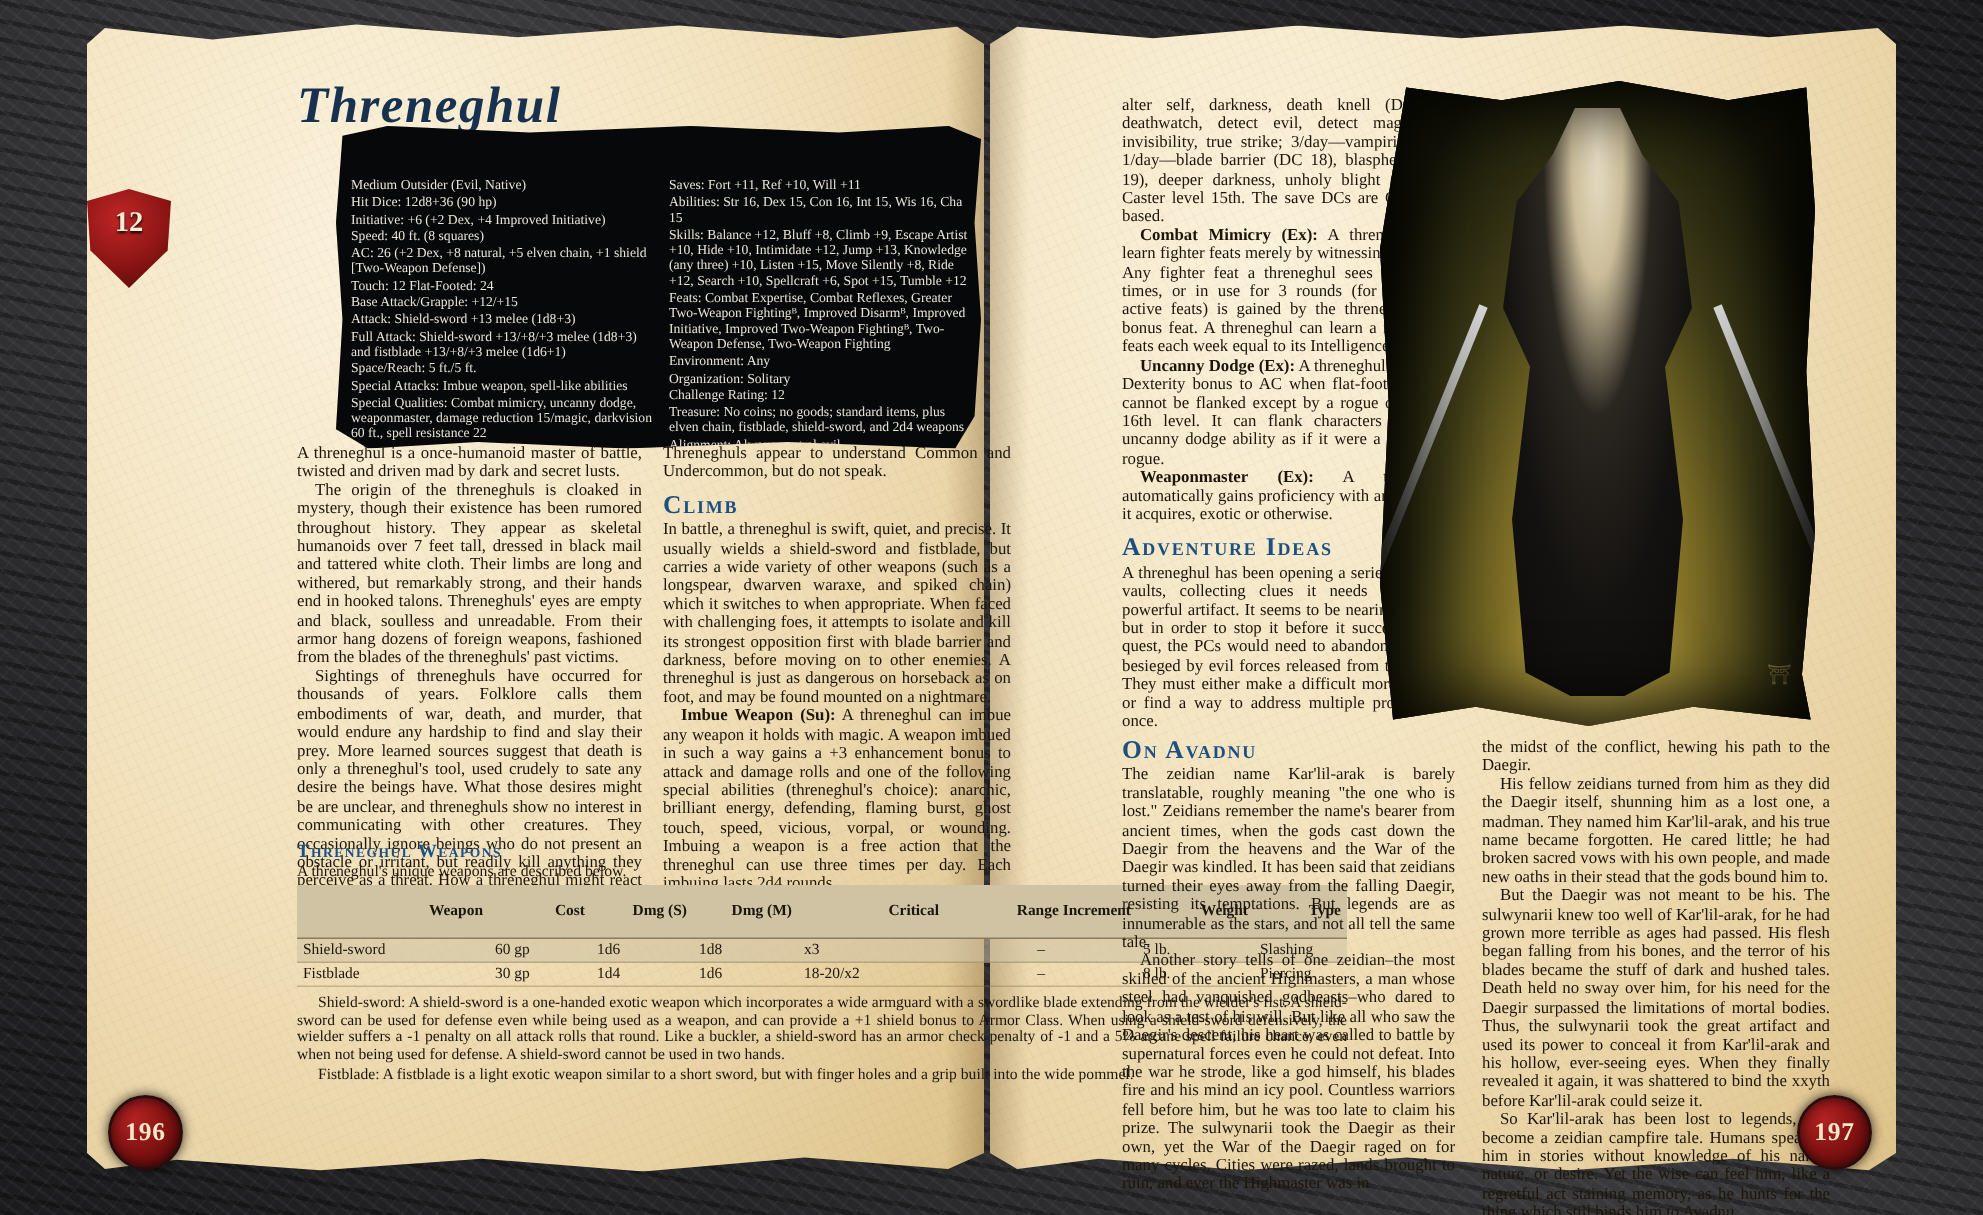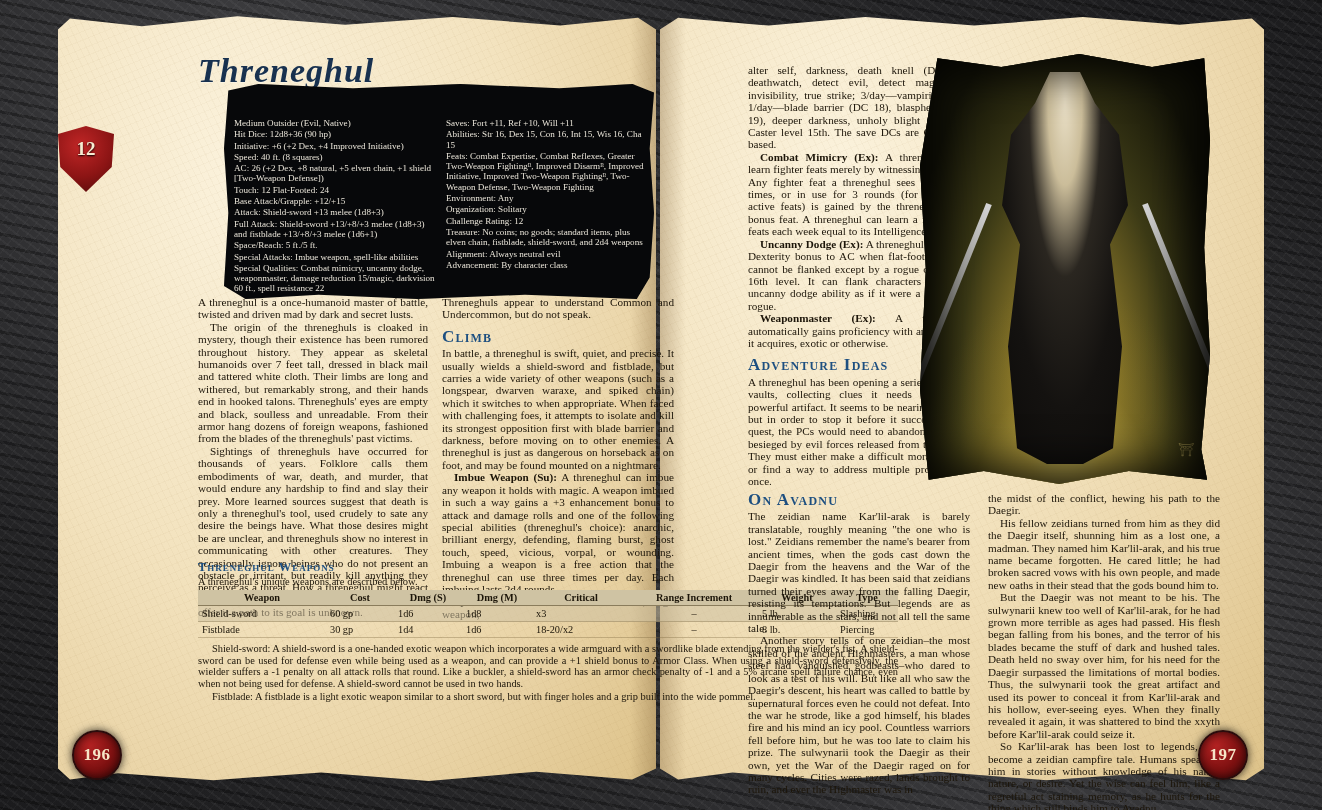--- a/index.html
+++ b/index.html
@@ -116,21 +116,21 @@
   .col p{margin:0;text-indent:12px;}
   .col p.noind{text-indent:0;}
   .col p + p{margin-top:0;}
 
   
   #weapons-block{position:absolute;left:140px;top:546px;width:700px;}
   .wtitle{font-variant:small-caps;color:#1d4f80;font-weight:bold;font-size:12.5px;letter-spacing:1px;}
   .wintro{font-size:10.5px;color:#1c1509;margin:1px 0 3px 0;}
   table.wtab{border-collapse:collapse;width:700px;font-size:10.3px;color:#1c1509;}
   table.wtab th{
-    background:#cfc3a3;text-align:center;font-weight:bold;padding:2px 4px;
+    background:#cfc3a3;text-align:right;font-weight:bold;padding:12px 4px;
     border-bottom:1px solid #8a7c5c;font-size:10.3px;
   }
   table.wtab td{padding:2px 4px;border-bottom:1px solid rgba(120,100,60,.35);}
   table.wtab tr.alt td{background:rgba(205,193,163,.55);}
   .wnotes{font-size:10.4px;line-height:11.6px;color:#1c1509;text-align:justify;margin-top:5px;}
   .wnotes p{margin:0 0 2px 0;text-indent:14px;}
 
   
   #illustration{
     position:absolute;left:862px;top:40px;width:290px;height:430px;
@@ -198,20 +198,21 @@
         <div class="sb-line">Base Attack/Grapple: +12/+15</div>
         <div class="sb-line">Attack: Shield-sword +13 melee (1d8+3)</div>
         <div class="sb-line">Full Attack: Shield-sword +13/+8/+3 melee (1d8+3) and fistblade +13/+8/+3 melee (1d6+1)</div>
         <div class="sb-line">Space/Reach: 5 ft./5 ft.</div>
         <div class="sb-line">Special Attacks: Imbue weapon, spell-like abilities</div>
         <div class="sb-line">Special Qualities: Combat mimicry, uncanny dodge, weaponmaster, damage reduction 15/magic, darkvision 60 ft., spell resistance 22</div>
       </div>
       <div class="sb-col sb-right">
         <div class="sb-line">Saves: Fort +11, Ref +10, Will +11</div>
         <div class="sb-line">Abilities: Str 16, Dex 15, Con 16, Int 15, Wis 16, Cha 15</div>
+        <div class="sb-line">Skills: Balance +12, Bluff +8, Climb +9, Escape Artist +10, Hide +10, Intimidate +12, Jump +13, Knowledge (any three) +10, Listen +15, Move Silently +8, Ride +12, Search +10, Spellcraft +6, Spot +15, Tumble +12</div>
         <div class="sb-line">Feats: Combat Expertise, Combat Reflexes, Greater Two-Weapon Fightingᴮ, Improved Disarmᴮ, Improved Initiative, Improved Two-Weapon Fightingᴮ, Two-Weapon Defense, Two-Weapon Fighting</div>
         <div class="sb-line">Environment: Any</div>
         <div class="sb-line">Organization: Solitary</div>
         <div class="sb-line">Challenge Rating: 12</div>
         <div class="sb-line">Treasure: No coins; no goods; standard items, plus elven chain, fistblade, shield-sword, and 2d4 weapons</div>
         <div class="sb-line">Alignment: Always neutral evil</div>
         <div class="sb-line">Advancement: By character class</div>
       </div>
     </div>
 

